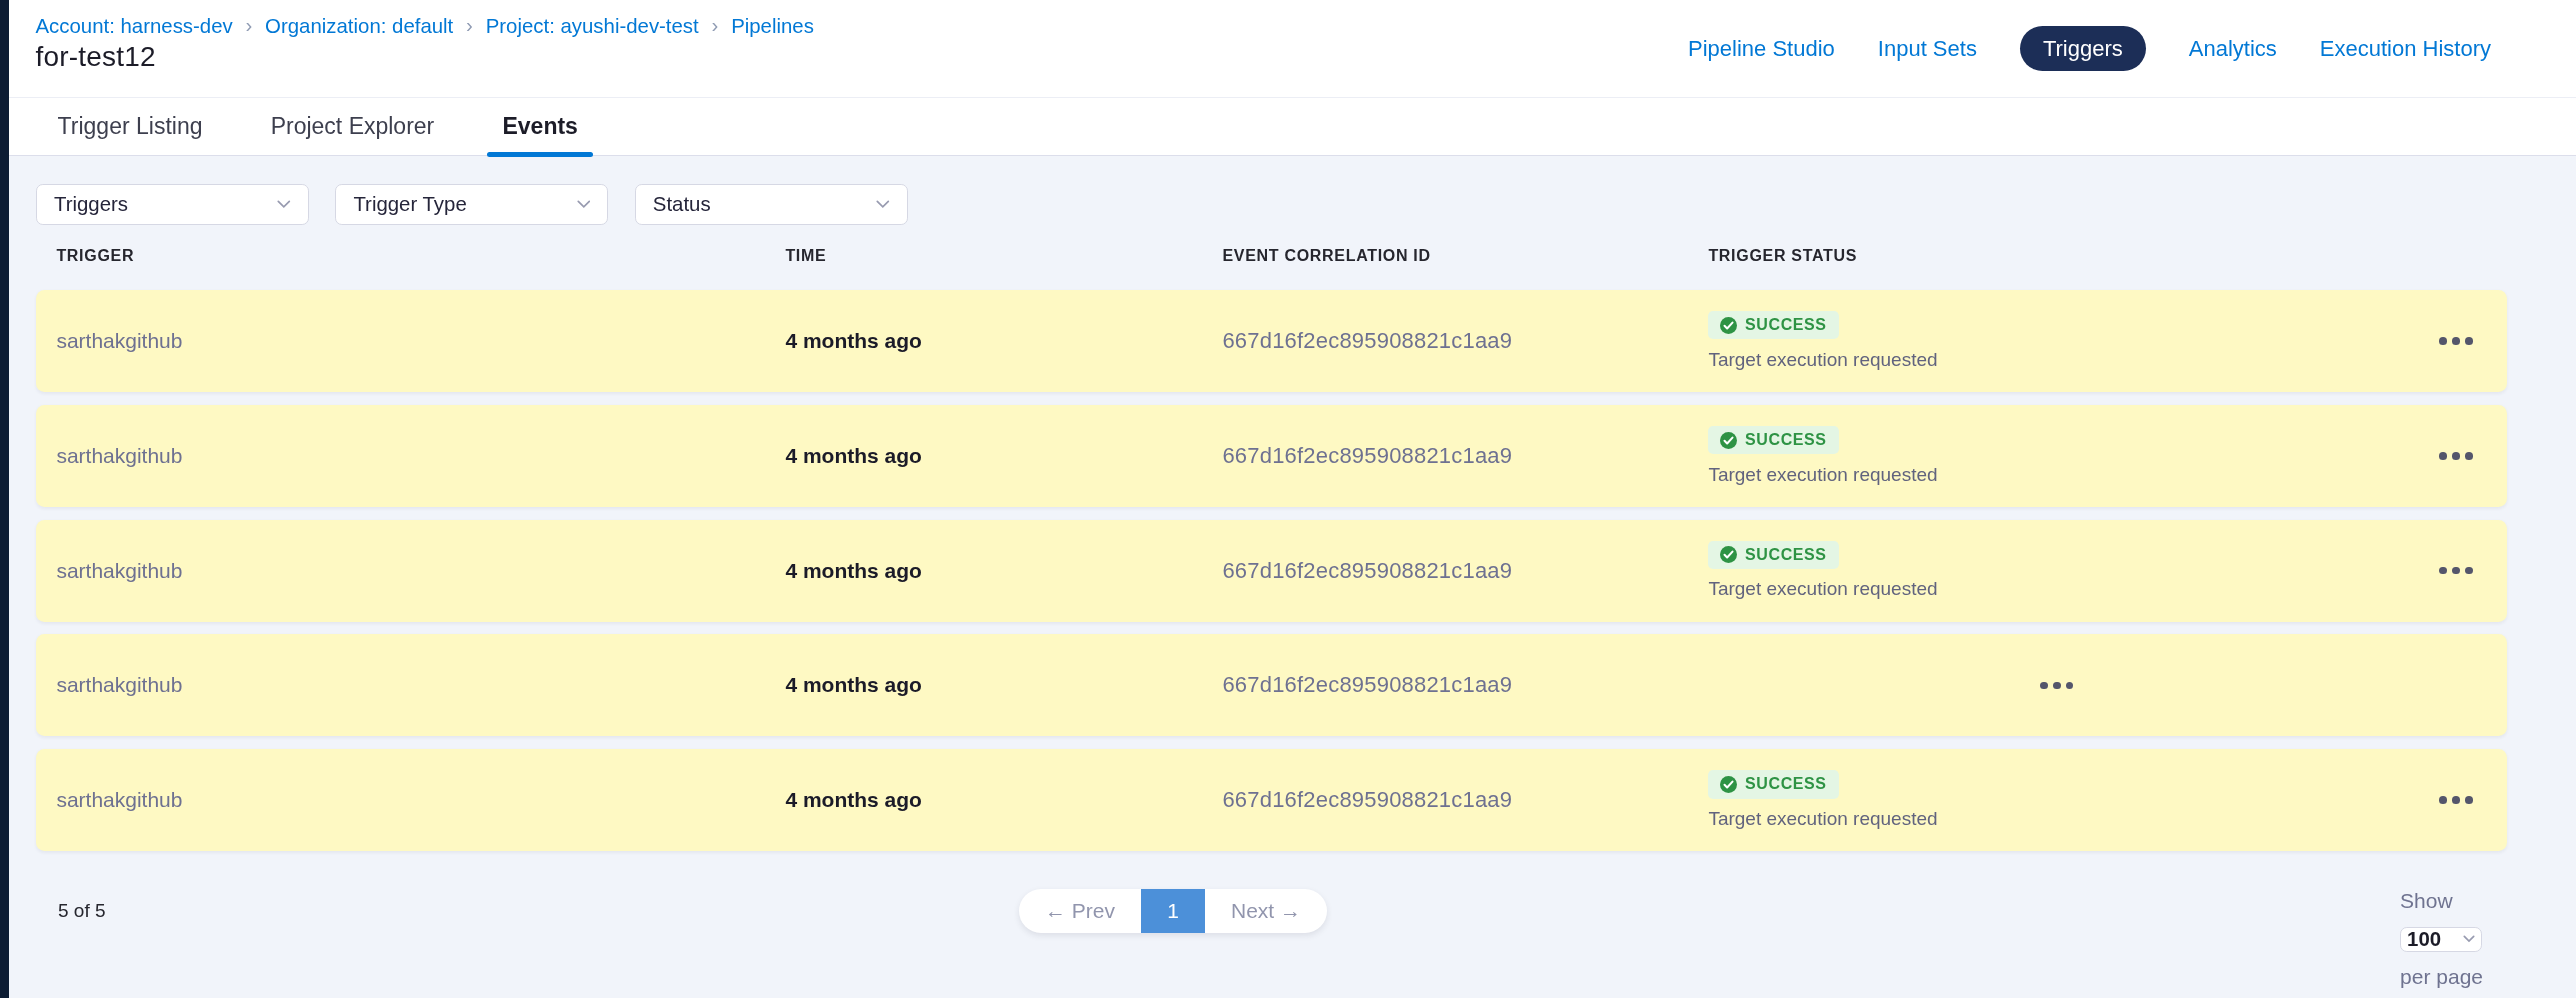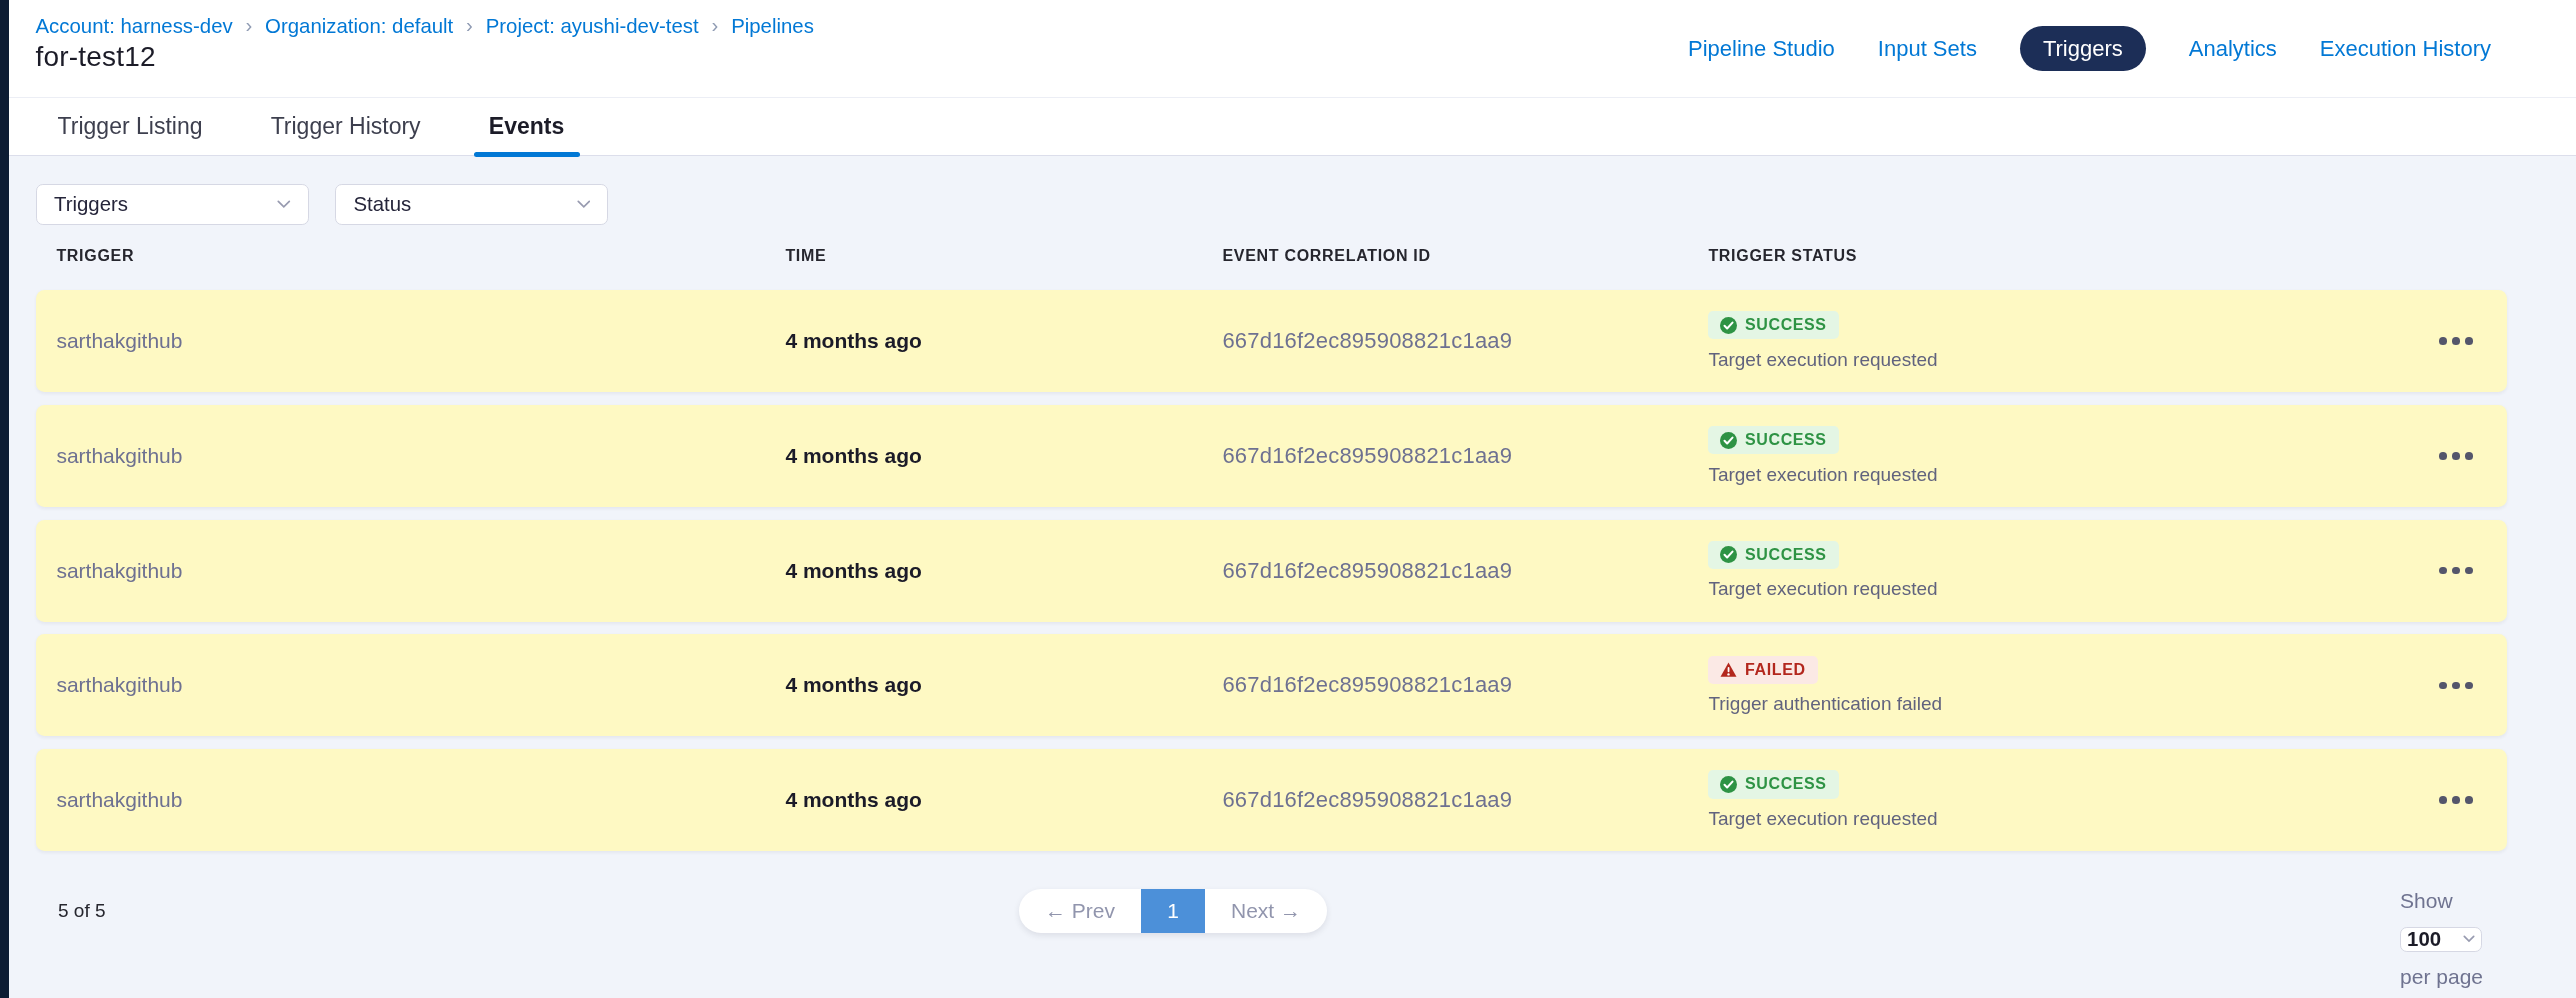--- a/index.html
+++ b/index.html
@@ -93,34 +93,42 @@
     <span class="nav-link">Pipeline Studio</span>
     <span class="nav-link">Input Sets</span>
     <span class="nav-pill">Triggers</span>
     <span class="nav-link">Analytics</span>
     <span class="nav-link">Execution History</span>
   </div>
 </div>
 
 <div class="tabbar">
   <div class="tab">Trigger Listing</div>
-  <div class="tab">Trigger History</div>
+  <div class="tab">Project Explorer</div>
   <div class="tab active">Events</div>
 </div>
 
 <div class="filters">
   <div class="filter-box">
     <span>Triggers</span>
     <span class="chev">
       <svg width="13.6" height="8.5" viewBox="0 0 16 10">
           <path d="M1.5 1.5 L8 8 L14.5 1.5" stroke="#989bb0" stroke-width="2" fill="none" stroke-linecap="round"></path>
         </svg>
     </span>
   </div>
   <div class="filter-box">
+    <span>Trigger Type</span>
+    <span class="chev">
+      <svg width="13.6" height="8.5" viewBox="0 0 16 10">
+          <path d="M1.5 1.5 L8 8 L14.5 1.5" stroke="#989bb0" stroke-width="2" fill="none" stroke-linecap="round"></path>
+        </svg>
+    </span>
+  </div>
+  <div class="filter-box">
     <span>Status</span>
     <span class="chev">
       <svg width="13.6" height="8.5" viewBox="0 0 16 10">
           <path d="M1.5 1.5 L8 8 L14.5 1.5" stroke="#989bb0" stroke-width="2" fill="none" stroke-linecap="round"></path>
         </svg>
     </span>
   </div>
 </div>
 
 <div class="table-head grid-cols">
@@ -195,32 +203,20 @@
       <i></i>
         <i></i>
         <i></i>
     </span>
   </div>
 
   <div class="row-card grid-cols">
     <span class="cell-trigger">sarthakgithub</span>
     <span class="cell-time">4 months ago</span>
     <span class="cell-id">667d16f2ec895908821c1aa9</span>
-    <span class="cell-status">
-      <span class="badge failed">
-
-        <svg width="17" height="15.3" viewBox="0 0 20 18">
-            <path d="M10 0.5 L19.4 17.5 H0.6 Z" fill="currentColor"></path>
-            <rect x="9" y="6" width="2.1" height="6" rx="1" fill="#fff"></rect>
-            <circle cx="10" cy="14.6" r="1.4" fill="#fff"></circle>
-          </svg>
-        <span>FAILED</span>
-      </span>
-      <span class="status-detail">Trigger authentication failed</span>
-    </span>
     <span class="dots" title="">
       <i></i>
         <i></i>
         <i></i>
     </span>
   </div>
 
   <div class="row-card grid-cols">
     <span class="cell-trigger">sarthakgithub</span>
     <span class="cell-time">4 months ago</span>

